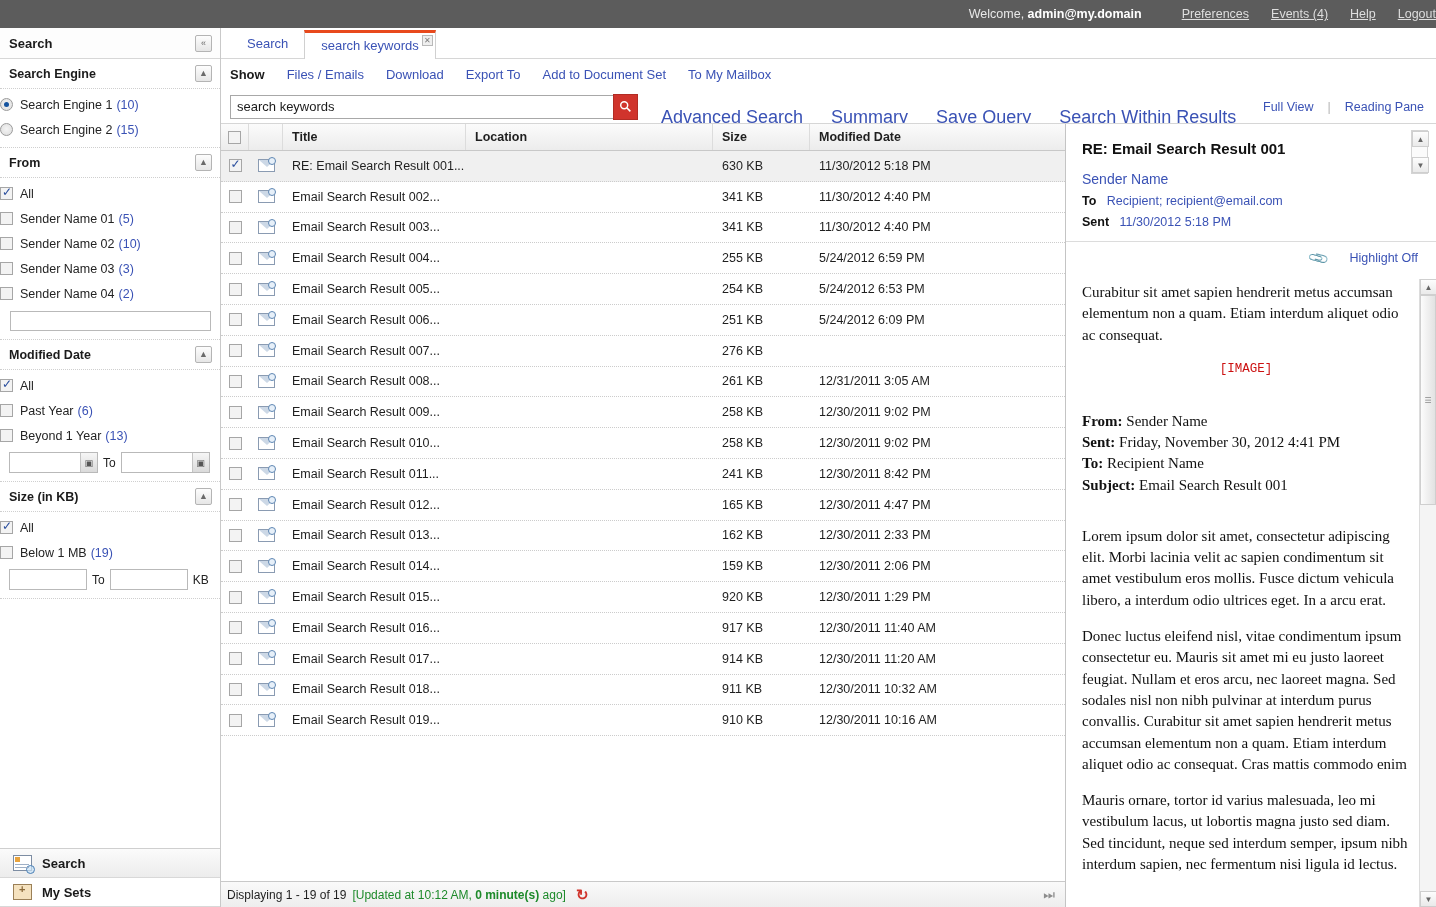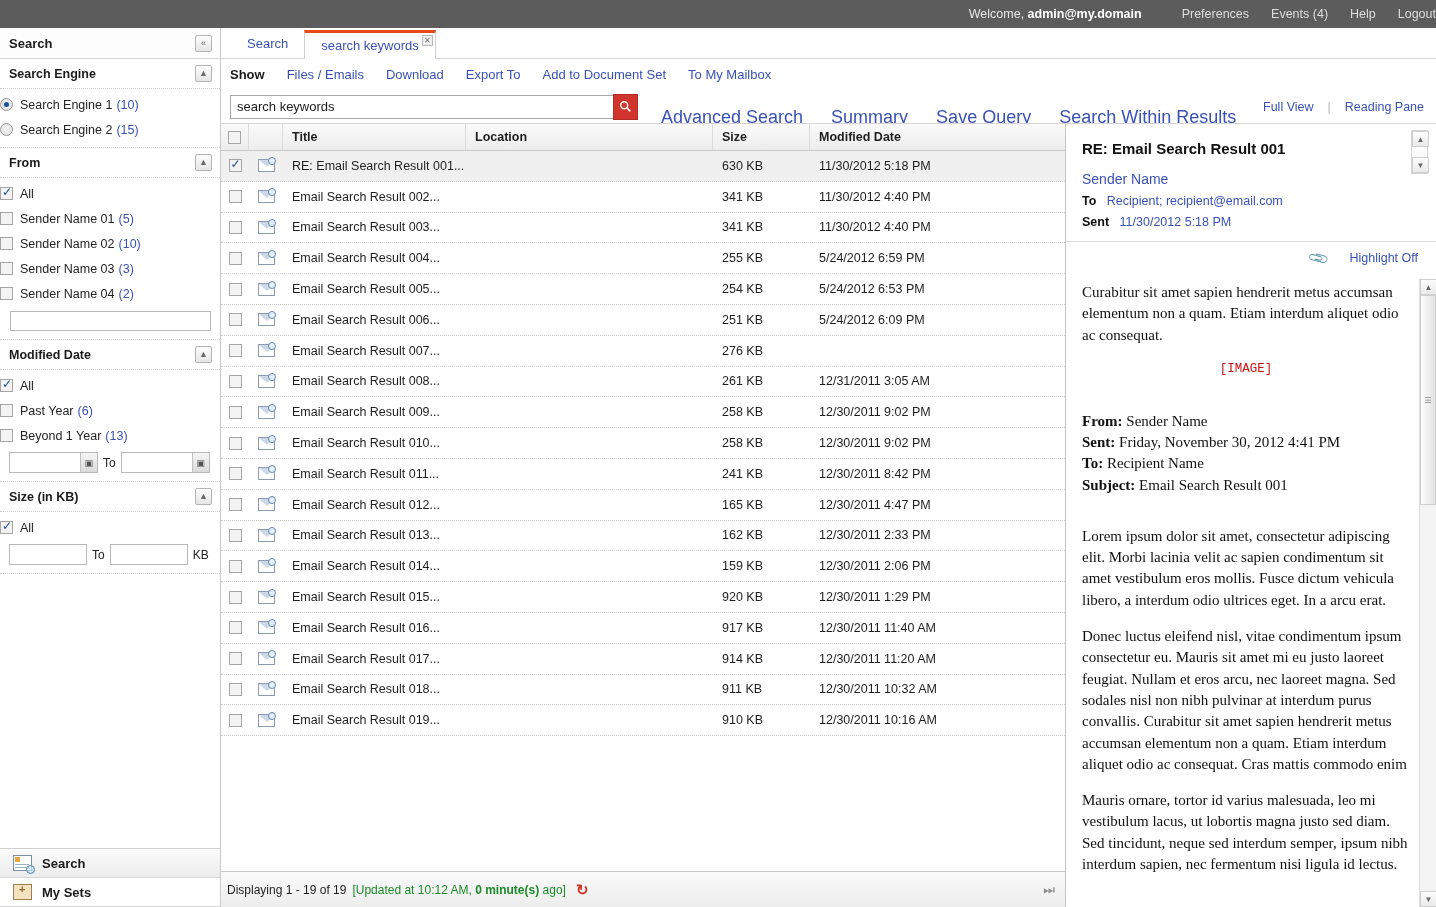--- a/index.html
+++ b/index.html
@@ -18,21 +18,21 @@
     height: 28px; width: 100%;
     background: #5c5c5c;
     display: flex; align-items: center; justify-content: flex-end;
     padding-right: 0;
     color: #e8e8e8;
     font-size: 12.5px;
   }
   #topbar .welcome { margin-right: 18px; }
   #topbar .welcome b { color: #ffffff; font-weight: bold; }
   #topbar a {
-    color: #dedede; 
+    color: #dedede; text-decoration: underline;
     margin-left: 22px; cursor: pointer;
   }
 
   
   #frame { display: flex; height: 879px; width: 100%; }
 
   
   #sidebar {
     width: 221px; min-width: 221px;
     border-right: 1px solid #c9c9c9;
@@ -252,21 +252,21 @@
     border-top: 7px solid #ccd8e6;
   }
   .ic-mail::after {
     content:""; position:absolute; right:-2px; top:-3px;
     width:6px; height:6px; border:1px solid #5f87b3; border-radius:50%;
     background:#e7f0f9;
   }
 
   
   #statusbar {
-    height: 36px; display: flex; align-items: center;
+    height: 26px; display: flex; align-items: center;
     border-top: 1px solid #c9c9c9;
     background: linear-gradient(#fafafa, #ededed);
     padding: 0 10px 0 6px; font-size: 12px;
   }
   #statusbar .disp { color: #1f1f1f; }
   #statusbar .upd { color: #1d8a2a; margin-left: 6px; }
   #statusbar .upd b { font-weight: bold; }
   .refresh {
     margin-left: 10px; color: #d0342c; font-size: 15px; font-weight: bold;
     cursor: pointer; line-height: 1;
@@ -424,20 +424,25 @@
 
       <div class="sec-head">
         <span class="txt">Size (in KB)</span>
         <span class="btn-sq">▲</span>
       </div>
       <div class="sec-body">
         <div class="opt">
           <span class="cbx on"></span>
           <span class="lbl">All</span>
           <span class="cnt"></span>
+        </div>
+        <div class="opt">
+          <span class="cbx"></span>
+          <span class="lbl">Below 1 MB</span>
+          <span class="cnt">(19)</span>
         </div>
         <div class="range-row">
           <input class="size-field" value="" style="">
           <span class="to-lbl">To</span>
           <input class="size-field" value="" style="">
           <span class="kb-lbl">KB</span>
         </div>
       </div>
     </div>
 

